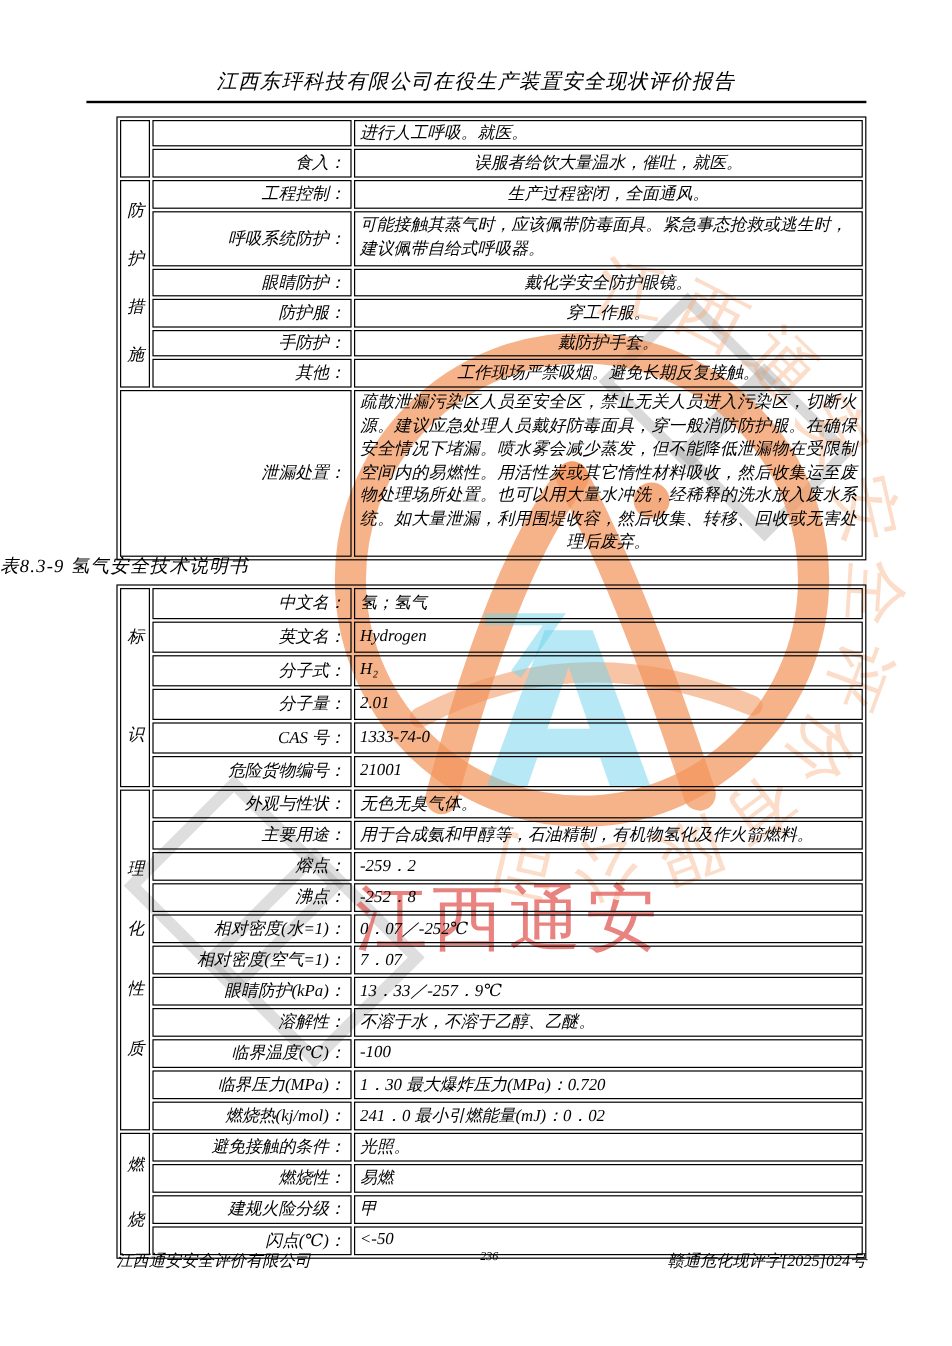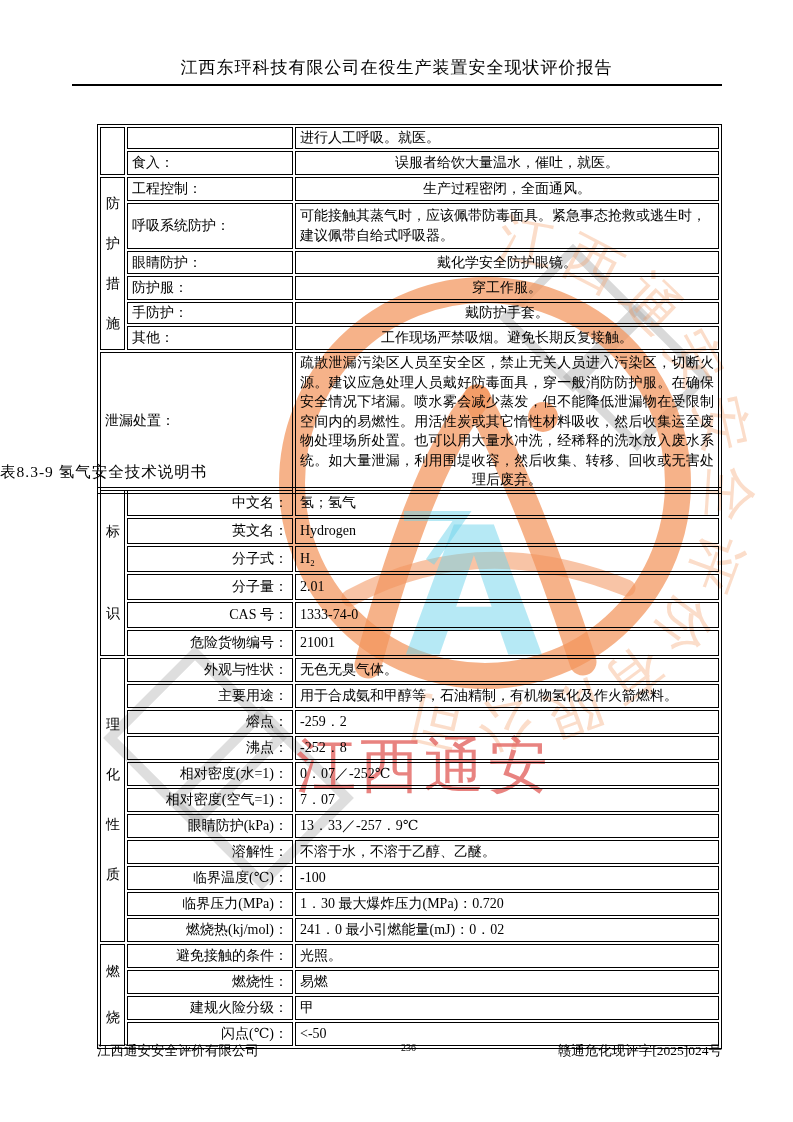--- a/index.html
+++ b/index.html
@@ -7,28 +7,28 @@
     position:relative;width:793px;height:1122px;background:#ffffff;overflow:hidden;
     font-family:"Liberation Serif","DejaVu Serif",serif;color:#000;
   }
   
   .hdr-title{position:absolute;top:56px;left:0;width:793px;text-align:center;
     font-size:17px;letter-spacing:1px;}
   .hdr-rule{position:absolute;top:84px;left:72px;width:650px;height:2px;background:#000;}
   
   .wm{position:absolute;top:0;left:0;z-index:0;pointer-events:none;}
   
-  .content{position:absolute;top:0;left:0;z-index:1;width:706px;height:1122px;}
+  .content{position:absolute;top:0;left:0;z-index:1;width:706px;height:1122px;font-style:italic;}
   table.doc{border-collapse:separate;border-spacing:2px;border:1px solid #000;
     table-layout:fixed;background:transparent;}
   table.doc td{border:1px solid #000;font-size:14px;padding:0 4px;background:transparent;
     vertical-align:middle;overflow:hidden;}
-  .t1{position:absolute;left:97px;top:97px;width:625px;margin-top:27px;}
+  .t1{position:absolute;left:97px;top:97px;width:625px;}
   .t2{position:absolute;left:97px;top:487px;width:625px;}
-  td.lab-c{text-align:left;}
+  td.lab-c{text-align:right;}
   td.lab-r{text-align:right;padding-right:6px;}
   td.val-c{text-align:center;}
   td.val-l{text-align:left;padding-left:5px;}
   td.val-j{text-align:justify;text-align-last:center;line-height:19.5px;padding:1px 6px;}
   td.val-2l{line-height:20px;padding:1px 5px;}
   td.sec{padding:0;}
   .vlabel{width:16px;margin:0 auto;word-break:break-all;text-align:center;}
   .lh40{line-height:40px;}
   .lh82{line-height:82px;}
   .lh50{line-height:50px;}

